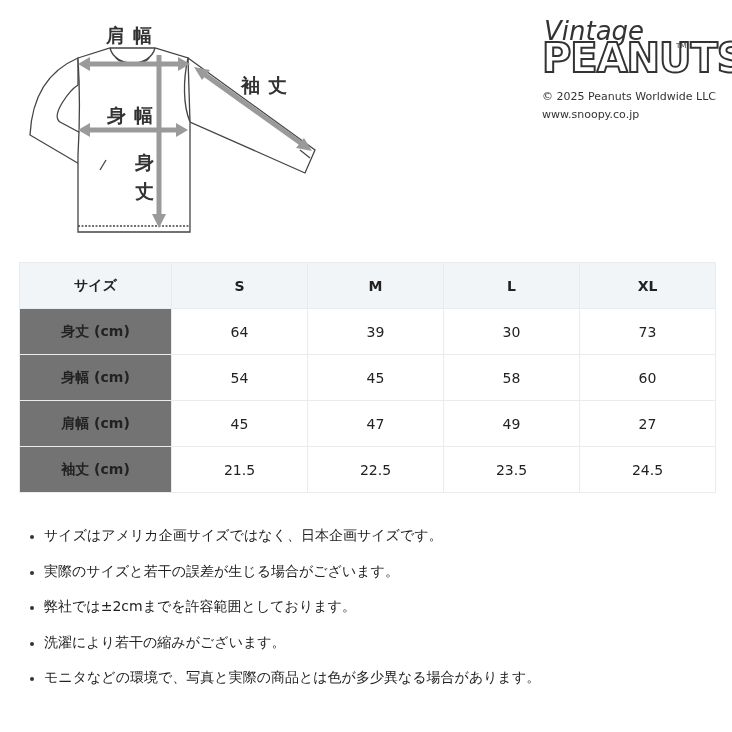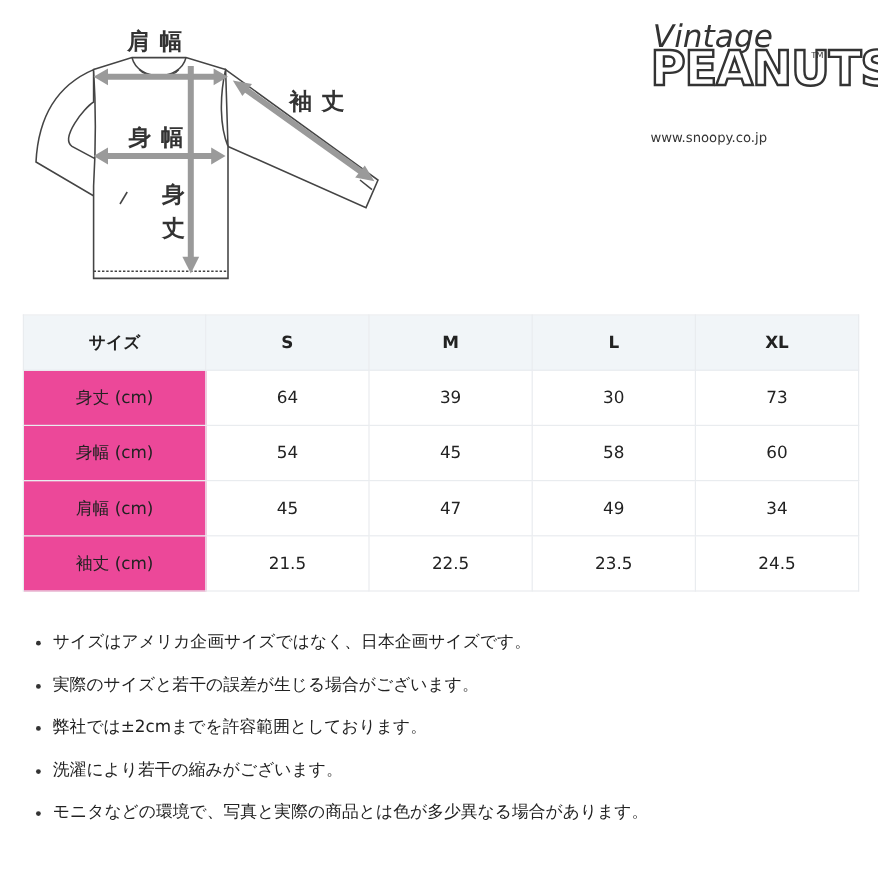--- a/index.html
+++ b/index.html
@@ -32,21 +32,21 @@
     position: absolute; left: 19px; top: 262px; width: 696px;
     border-collapse: collapse; table-layout: fixed;
   }
   table.size-table th, table.size-table td {
     border: 1px solid #e9ecef; text-align: center; font-size: 14px; color: #222;
     height: 45px; padding: 0;
   }
   table.size-table thead th { background: #f1f5f8; font-weight: bold; height: 45px; }
   table.size-table col.c0 { width: 152px; }
   table.size-table col.cn { width: 136px; }
-  table.size-table tbody th { font-weight: normal; background: #ec4899; }
+  table.size-table tbody th { font-weight: bold; background: #737373; }
 
   ul.notes {
     position: absolute; left: 24px; top: 518px; margin: 0; padding: 0 0 0 20px;
     list-style: disc; font-size: 14px; color: #222;
   }
   ul.notes li { height: 35.5px; line-height: 35.5px; white-space: nowrap; }
   ul.notes li::marker { font-size: 12px; color: #333; }
 </style>
 </head>
 <body>
@@ -90,20 +90,21 @@
   <span class="dlabel" style="left:221px;top:66px;">袖丈</span>
   <span class="dlabel" style="left:87px;top:96px;">身幅</span>
   <span class="dlabel" style="left:115px;top:143px;">身</span>
   <span class="dlabel" style="left:115px;top:172px;">丈</span>
 </div>
 
 <div class="logo">
   <span class="logo-vintage">Vintage</span>
   <span class="logo-peanuts">PEANUTS</span>
   <span class="logo-tm">TM</span>
+  <span class="logo-copy">© 2025 Peanuts Worldwide LLC</span>
   <span class="logo-url">www.snoopy.co.jp</span>
 </div>
 
 <table class="size-table">
   <colgroup>
       <col class="c0">
       <col class="cn">
       <col class="cn">
       <col class="cn">
       <col class="cn">
@@ -130,21 +131,21 @@
       <td>54</td>
       <td>45</td>
       <td>58</td>
       <td>60</td>
     </tr>
     <tr>
       <th>肩幅 (cm)</th>
       <td>45</td>
       <td>47</td>
       <td>49</td>
-      <td>34</td>
+      <td>27</td>
     </tr>
     <tr>
       <th>袖丈 (cm)</th>
       <td>21.5</td>
       <td>22.5</td>
       <td>23.5</td>
       <td>24.5</td>
     </tr>
   </tbody>
 </table>

